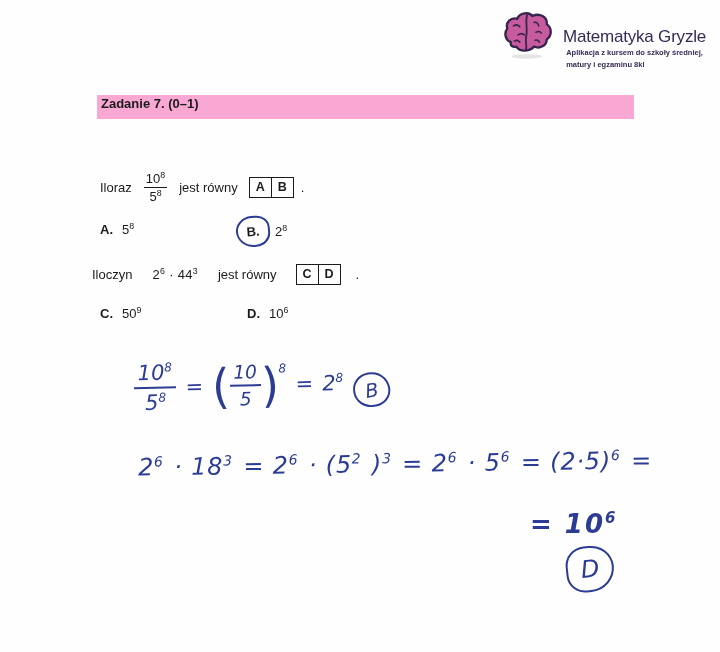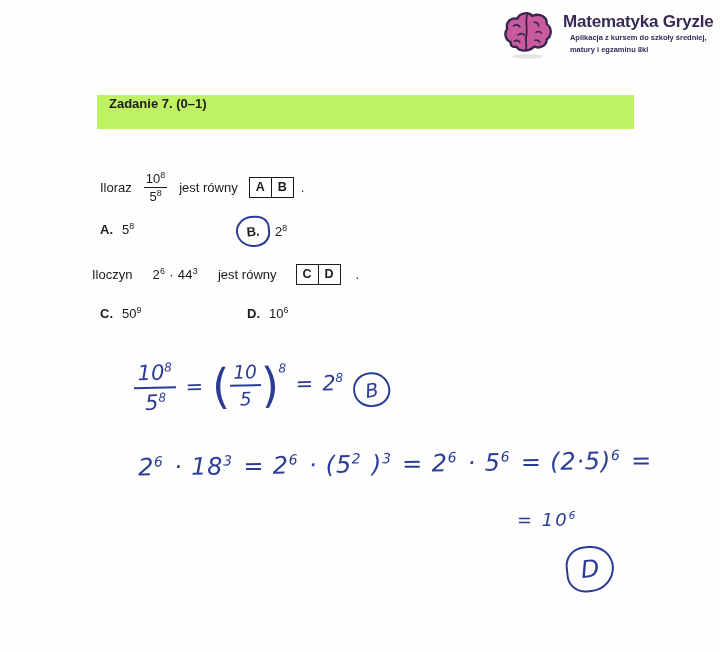--- a/index.html
+++ b/index.html
@@ -5,28 +5,28 @@
   html,body { margin:0; padding:0; background:#ffffff; }
   .page {
     position:relative; width:720px; height:652px; background:#fefefe;
     font-family:"Liberation Sans", sans-serif; color:#1b1b1b; overflow:hidden;
   }
 
   
   .logo { position:absolute; top:8px; left:498px; display:flex; align-items:flex-start; gap:7px; }
   .logo svg { width:58px; height:52px; }
   .logo-text { display:flex; flex-direction:column; align-items:center; padding-top:4px; }
-  .logo-title { font-size:17px; font-weight:bold; color:#372a55; white-space:nowrap; letter-spacing:-0.2px; }
+  .logo-title { font-size:17px; font-weight:normal; color:#372a55; white-space:nowrap; letter-spacing:-0.2px;margin-top:15px; }
   .logo-tagline { font-size:7.5px; font-weight:bold; color:#372a55; text-align:left; line-height:1.55; }
 
   
   .task-header {
-    position:absolute; left:97px; top:95px; width:537px; height:34px;
-    background:#bef264; font-size:13px; font-weight:bold; line-height:17px;
-    padding-left:12px; box-sizing:border-box;
+    position:absolute; left:97px; top:95px; width:537px; height:24px;
+    background:#f9a8d4; font-size:13px; font-weight:bold; line-height:17px;
+    padding-left:4px; box-sizing:border-box;
   }
   .instr { position:absolute; left:97px; top:116px; width:548px; font-size:13px; font-weight:bold; line-height:19px; }
 
   .qrow { position:absolute; display:flex; align-items:center; font-size:13px; }
   #q1row { left:100px; top:164px; height:46px; }
   #q2row { left:92px; top:261px; height:26px;gap:8px; }
   .qword { margin-right:4px; }
   .verb { margin:4px 4px; }
   sup { font-size:0.68em; line-height:0; }
 
@@ -64,21 +64,21 @@
   .hw-eq { margin:0 9px; }
   .bp { font-size:215%; font-weight:normal; display:inline-block; transform:scaleY(1.05); font-style:normal; }
   .top-exp { position:relative; top:-16px; font-size:12px; }
   .hw-circle {
     width:33px; height:31px; border:2.2px solid var(--ink); border-radius:50% 55% 48% 52%;
     display:inline-flex; align-items:center; justify-content:center;
     font-size:19px; margin-left:9px; transform:rotate(-8deg) translateY(7px);
   }
   #hw2 { left:138px; top:450px; font-size:24px; transform:rotate(-0.8deg); white-space:nowrap; letter-spacing:0.8px; }
   #hw2 .seg { margin-right:2px; }
-  #hw3 { left:517px; top:509px; font-size:18px; letter-spacing:2px; }
+  #hw3 { left:530px; top:509px; font-size:26px; letter-spacing:2px;font-weight:bold; }
   #hwD {
     position:absolute; left:566px; top:546px; width:44px; height:42px;
     border:2.6px solid var(--ink); border-radius:46% 54% 58% 44%; color:var(--ink);
     display:flex; align-items:center; justify-content:center; font-size:24px;
     font-style:italic; font-family:"DejaVu Sans", sans-serif; transform:rotate(-6deg);
   }
 </style>
 </head>
 <body>
 

